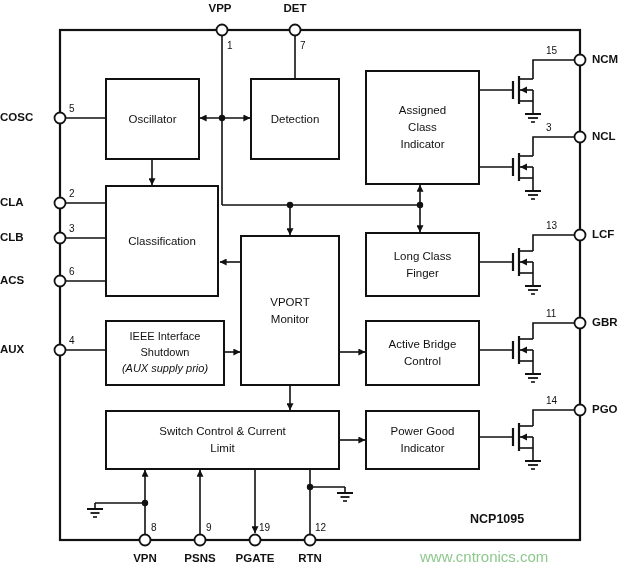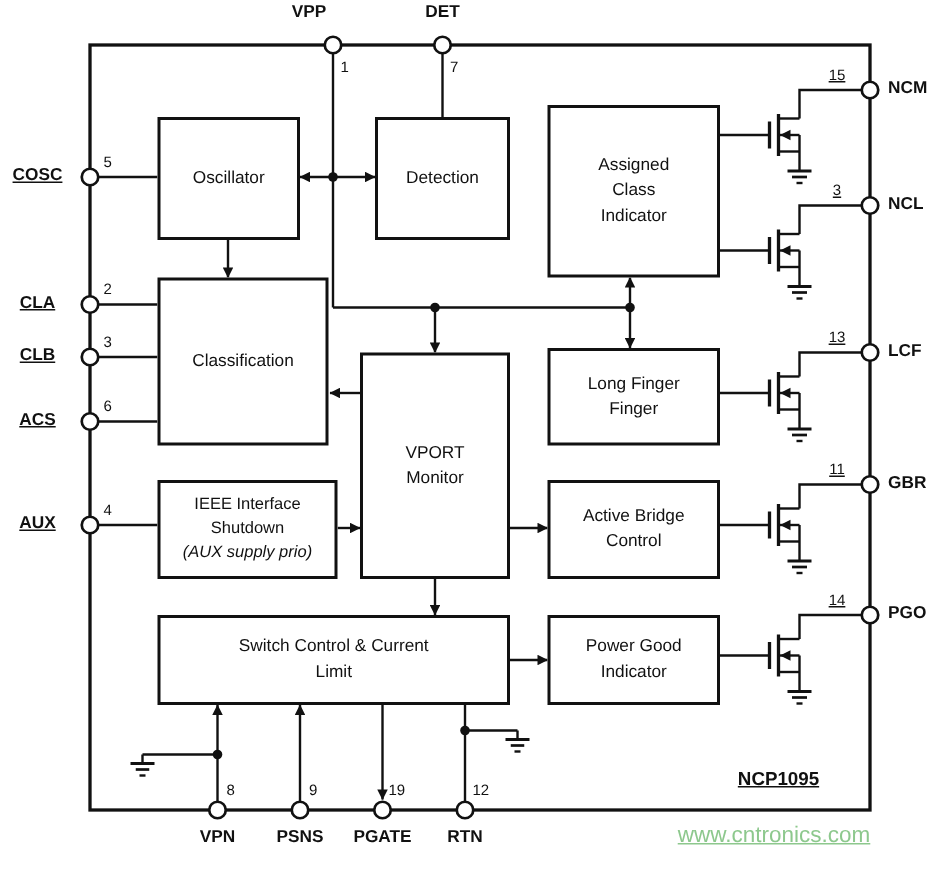--- a/index.html
+++ b/index.html
@@ -10,21 +10,21 @@
   #wiring{position:absolute;left:0;top:0;}
   .block{
     position:absolute;box-sizing:border-box;border:2px solid #111;background:#fff;
     display:flex;flex-direction:column;align-items:center;justify-content:center;
     text-align:center;font-size:11.5px;line-height:1.45;color:#111;
   }
   .block span{display:block;}
   .italic{font-style:italic;}
   .pin-label{position:absolute;font-weight:bold;font-size:11.5px;color:#111;}
   .pin-num{position:absolute;font-size:10px;color:#111;}
-  .ta-r{text-align:center;text-decoration:underline;}
+  .ta-r{text-align:left;}
   .ta-c{text-align:center;}
   .chip-name{position:absolute;font-weight:bold;font-size:12.5px;color:#111;}
   .watermark{position:absolute;font-size:15px;color:var(--watermark,#8dc88d);}
 </style>
 </head>
 <body>
 
 <div id="canvas">
 
 <svg id="wiring" width="632" height="582" viewBox="0 0 632 582">
@@ -214,21 +214,21 @@
   <span>Assigned</span>
   <span>Class</span>
   <span>Indicator</span>
 </div>
 
 <div class="block" style="left:105px;top:185px;width:114px;height:112px">
   <span>Classification</span>
 </div>
 
 <div class="block" style="left:365px;top:232px;width:115px;height:65px">
-  <span>Long Finger</span>
+  <span>Long Class</span>
   <span>Finger</span>
 </div>
 
 <div class="block" style="left:105px;top:320px;width:120px;height:66px;font-size:11px">
   <span>IEEE Interface</span>
   <span>Shutdown</span>
   <span class="italic">(AUX supply prio)</span>
 </div>
 
 <div class="block" style="left:240px;top:235px;width:100px;height:151px">
@@ -244,21 +244,21 @@
 <div class="block" style="left:365px;top:320px;width:115px;height:66px">
   <span>Active Bridge</span>
   <span>Control</span>
 </div>
 
 <div class="block" style="left:365px;top:410px;width:115px;height:60px">
   <span>Power Good</span>
   <span>Indicator</span>
 </div>
 
-<div class="pin-label ta-c" style="left:178px;top:2px;width:56px">VPP</div>
+<div class="pin-label ta-c" style="left:192px;top:2px;width:56px">VPP</div>
 <div class="pin-label ta-c" style="left:267px;top:2px;width:56px">DET</div>
 <div class="pin-num" style="left:227px;top:40px">1</div>
 <div class="pin-num" style="left:300px;top:40px">7</div>
 
 <div class="pin-label ta-r" style="left:0;top:111px;width:50px">COSC</div>
 <div class="pin-label ta-r" style="left:0;top:196px;width:50px">CLA</div>
 <div class="pin-label ta-r" style="left:0;top:231px;width:50px">CLB</div>
 <div class="pin-label ta-r" style="left:0;top:274px;width:50px">ACS</div>
 <div class="pin-label ta-r" style="left:0;top:343px;width:50px">AUX</div>
 <div class="pin-num" style="left:69px;top:103px">5</div>

